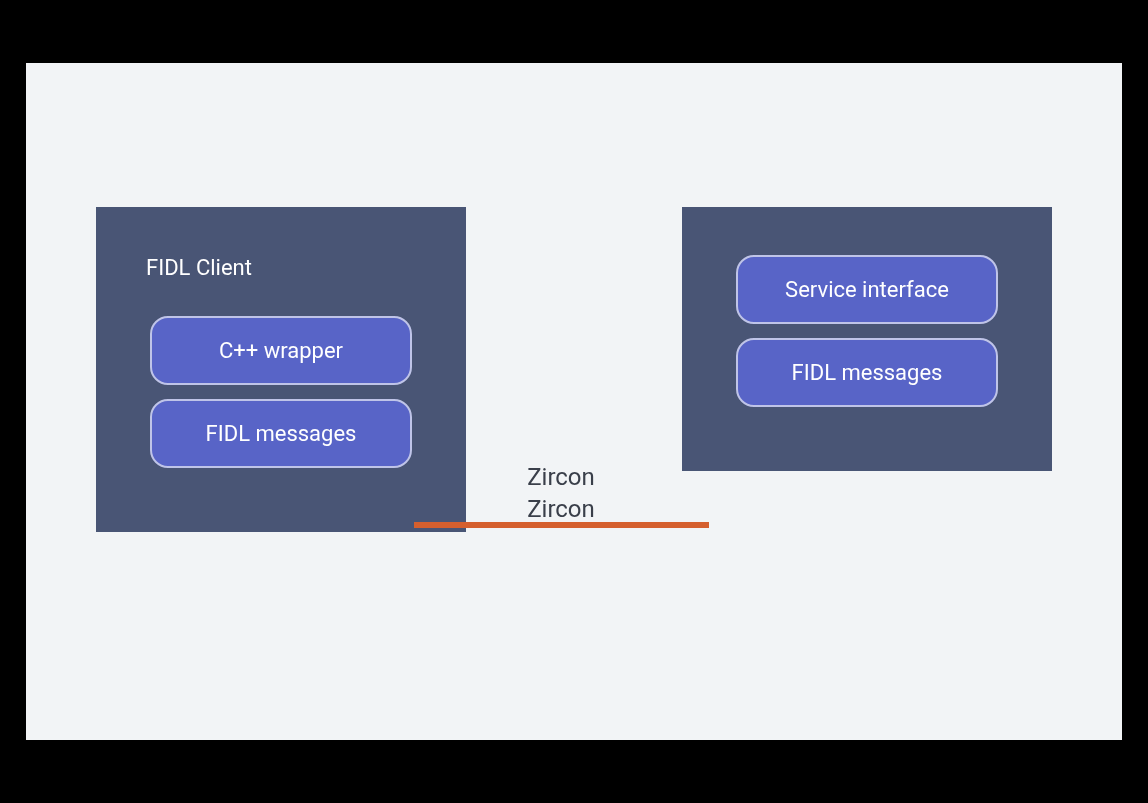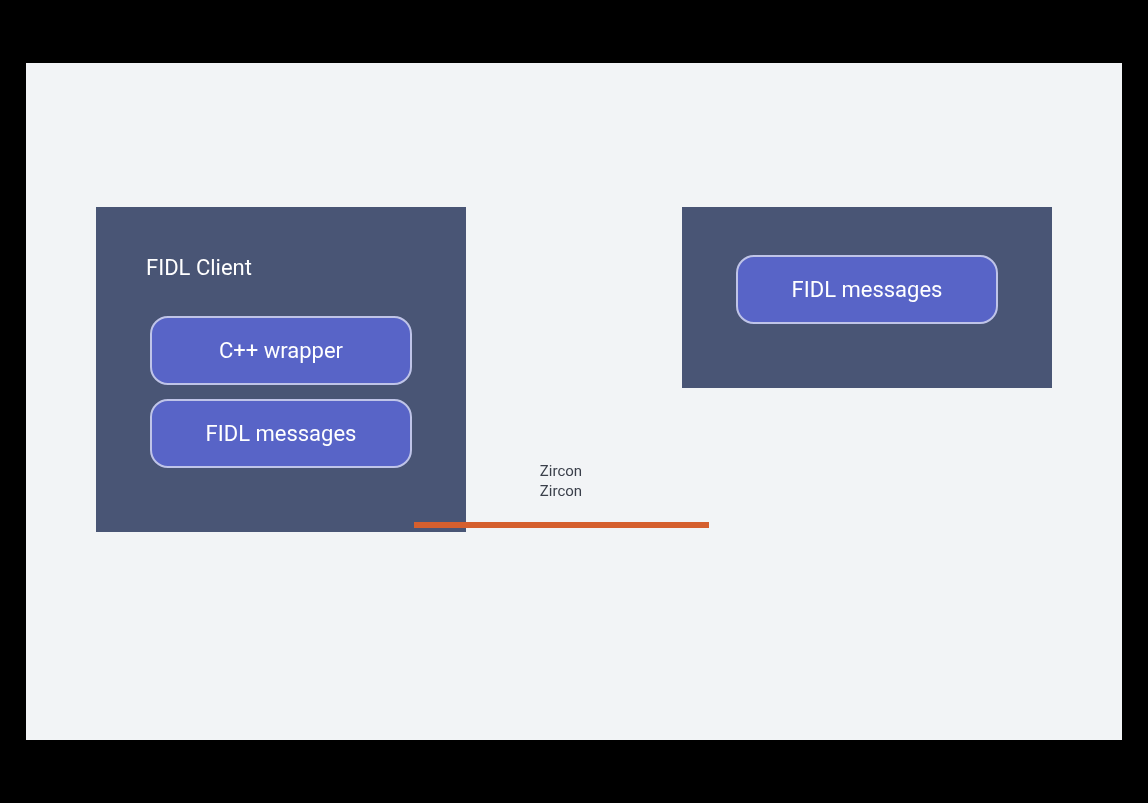--- a/index.html
+++ b/index.html
@@ -61,21 +61,21 @@
       position: absolute;
       background: #d55f2e;
       height: 6px;
       left: 388px;
       width: 295px;
       top: 459px;
     }
     .channel-label {
       position: absolute;
       color: #3a3f4a;
-      font-size: 15px;
+      font-size: 24px;
       text-align: center;
       left: 440px;
       width: 190px;
       top: 398px;
       line-height: 1.35;
     }
   </style>
 </head>
 <body>
 
@@ -87,16 +87,17 @@
     <div class="chip">FIDL messages</div>
   </div>
 
   <div class="channel-line"></div>
   <div class="channel-label">
     <span>Zircon</span><br>
     <span>Zircon</span>
   </div>
 
   <div class="box box-right">
+    <div class="chip">Service interface</div>
     <div class="chip">FIDL messages</div>
   </div>
 
 </div>
 
 </body></html>

